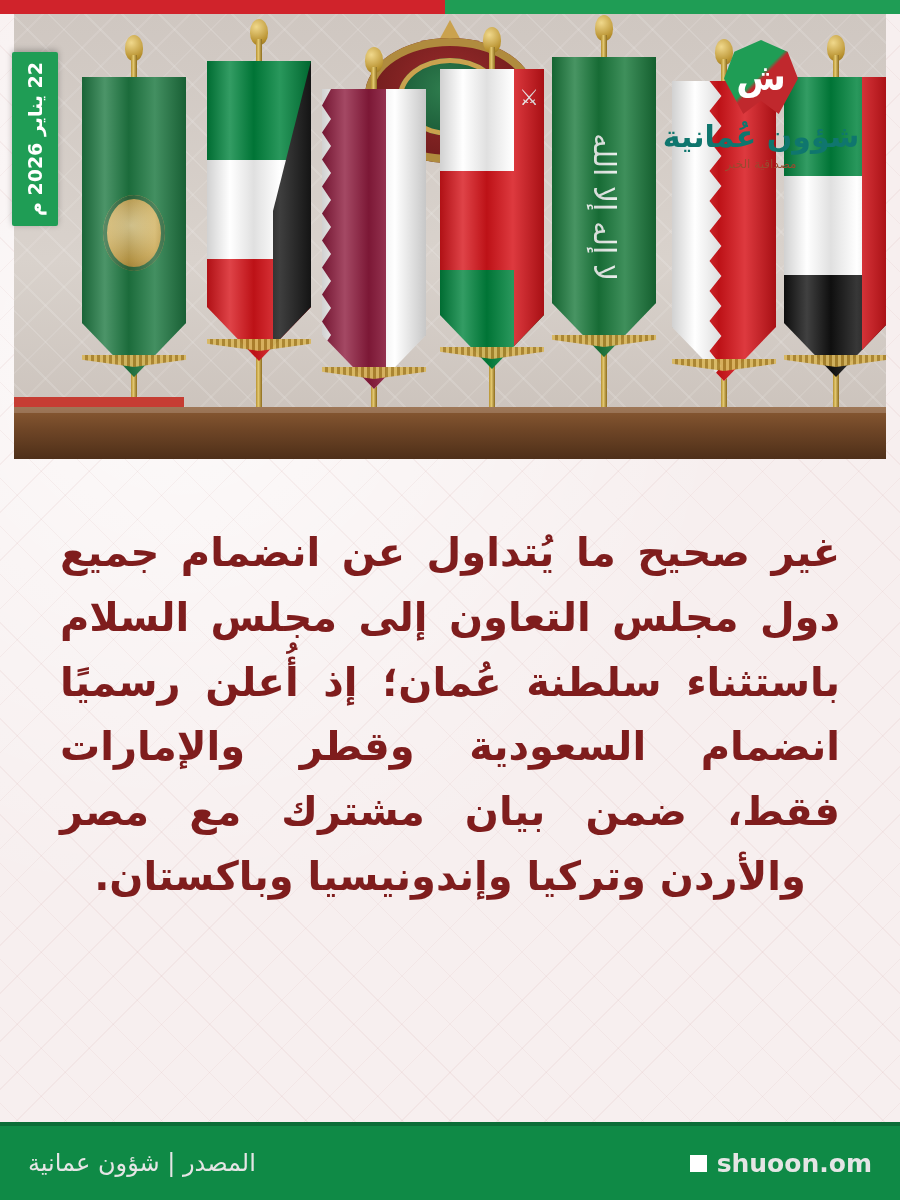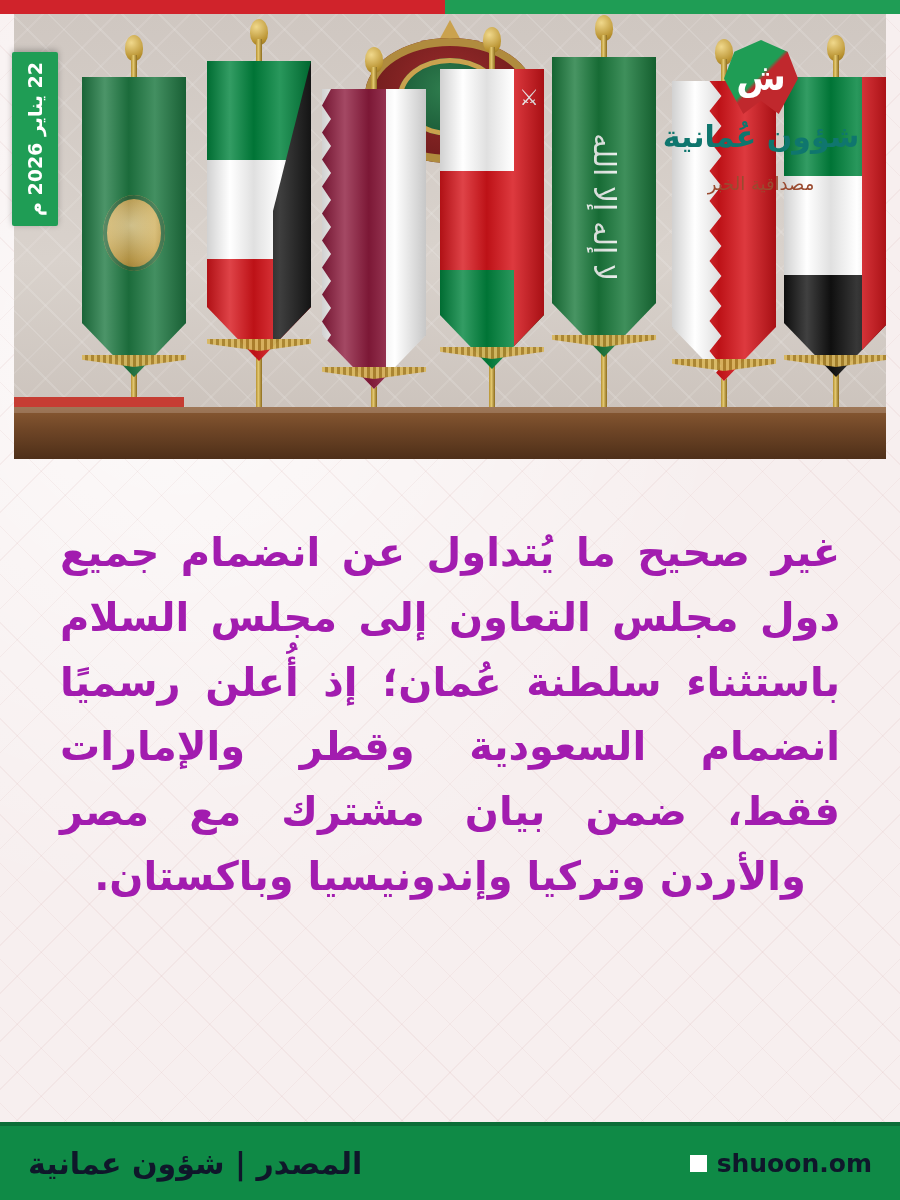--- a/index.html
+++ b/index.html
@@ -268,35 +268,35 @@
     transform: translate(-50%,-50%);
     color:#ffffff; font-size: 36px; font-weight: bold;
   }
   .logo .name {
     font-size: 30px;
     font-weight: bold;
     color: #0f766e;
     line-height: 1.1;
   }
   .logo .tag {
-    margin-top: 20px;
-    font-size: 18px;
+    margin-top: 4px;
+    font-size: 12px;
     color: #9a4a2f;
   }
 
   
   .body-text {
     position: absolute;
     top: 520px;
     left: 60px;
     right: 60px;
     text-align: justify;
     text-align-last: center;
     direction: rtl;
-    color: #a21caf;
+    color: #7f1d1d;
     font-size: 40px;
     font-weight: bold;
     line-height: 1.62;
     letter-spacing: 0px;
   }
 
   
   .footer {
     position: absolute;
     left: 0; right: 0; bottom: 0;
@@ -305,33 +305,33 @@
     display: flex;
     align-items: center;
     justify-content: space-between;
     padding: 0 28px;
     box-sizing: border-box;
   }
   .footer .site {
     display: flex;
     align-items: center;
     gap: 10px;
-    color: #0f172a;
+    color: #e5e5e5;
     font-size: 25px;
     font-weight: bold;
     direction: ltr;
     justify-content: center;
   }
   .footer .site .sq {
     width: 17px; height: 17px; background:#ffffff; display:inline-block;
   }
   .footer .source {
-    color: #0f172a;
-    font-size: 30px;
-    font-weight: bold;
+    color: #e5e5e5;
+    font-size: 24px;
+    font-weight: normal;
     direction: rtl;
   }
   .footer .divider-bar {
     position:absolute;
     left: 0; right: 0; top: -4px;
     height: 4px;
     background: #0b6d37;
   }
 </style>
 </head>

